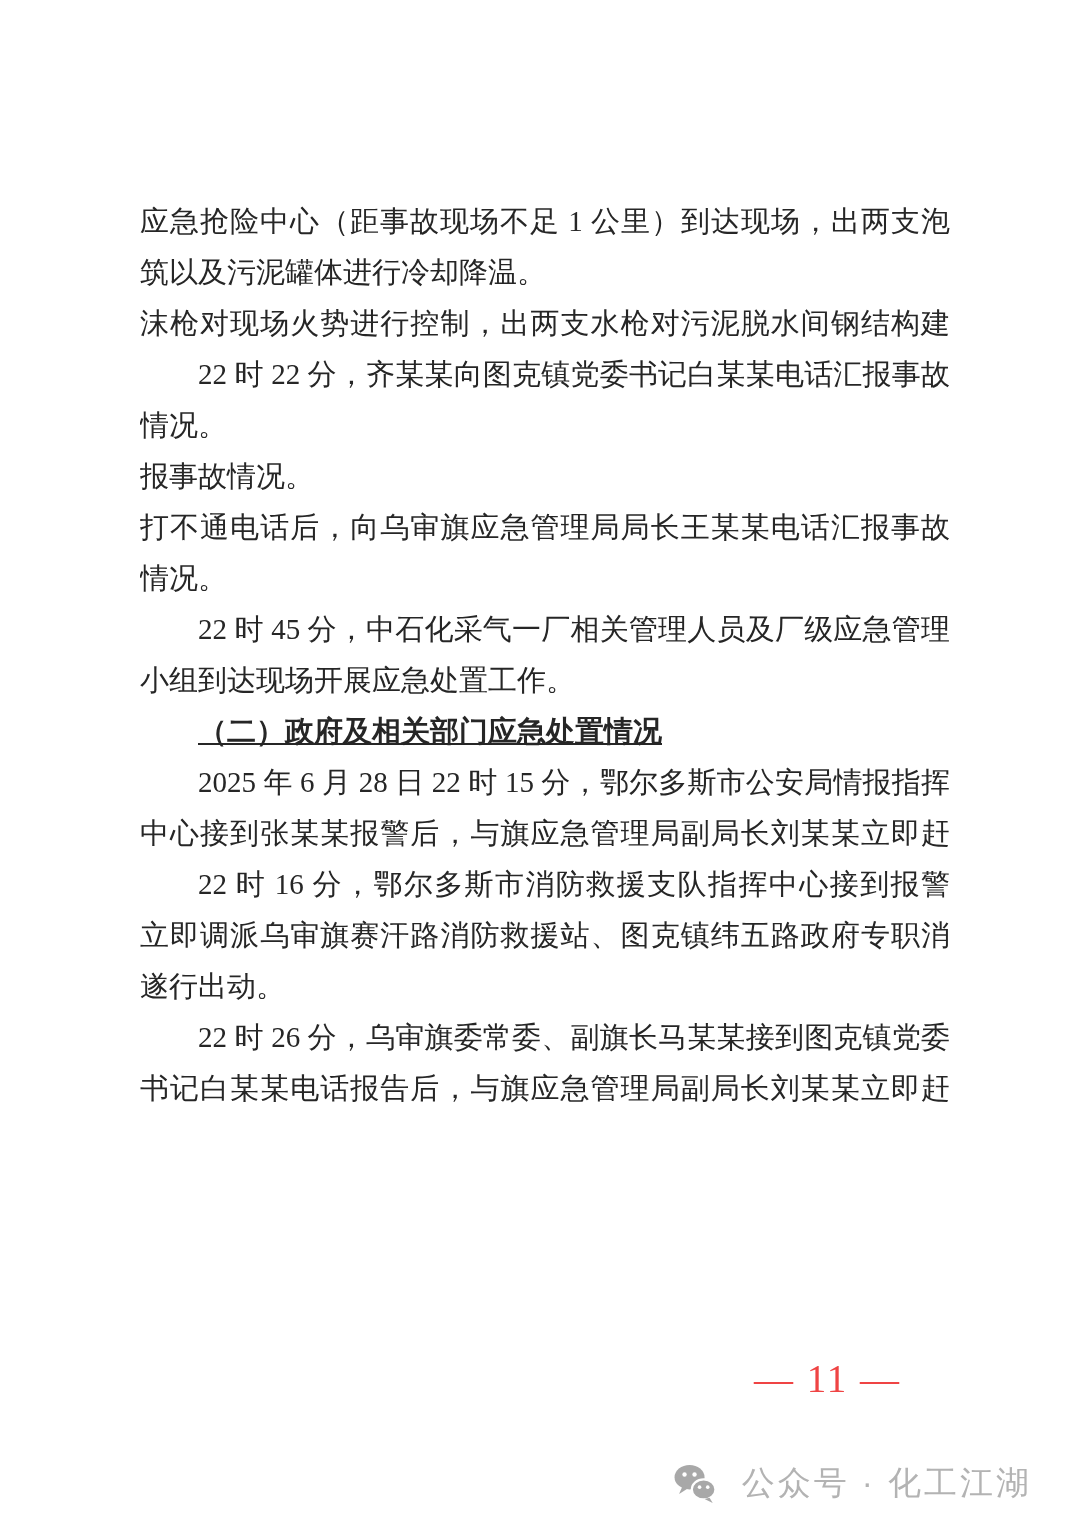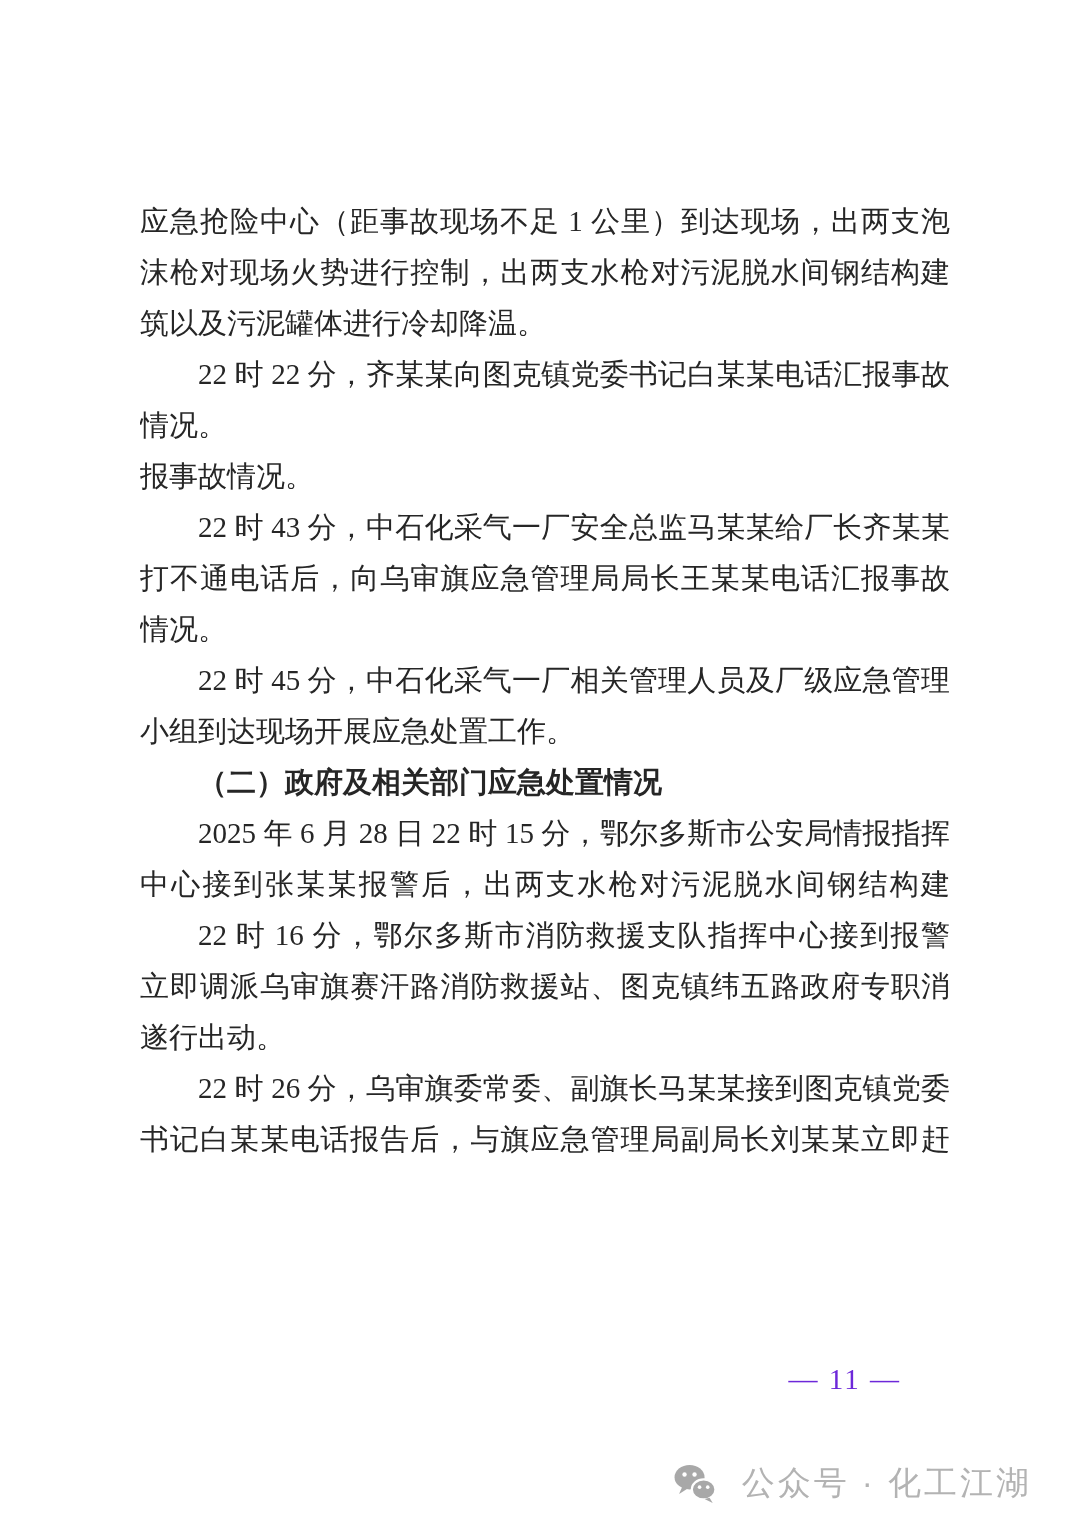--- a/index.html
+++ b/index.html
@@ -33,28 +33,29 @@
   .ln.j {
     text-align-last: justify;
   }
   .ln.ind {
     text-indent: 2em;
   }
   .ln.hd {
     font-weight: 700;
     text-align: left;
     text-align-last: left;
+    text-decoration: underline;
   }
   .page-num {
     position: absolute;
     top: 1362px;
     right: 163px;
-    font-size: 29px;
+    font-size: 39px;
     line-height: 34px;
-    color: #6d28d9;
+    color: #ef4444;
     letter-spacing: 2px;
     white-space: nowrap;
   }
   .watermark {
     position: absolute;
     top: 1461px;
     right: 32px;
     display: flex;
     align-items: center;
     gap: 25px;
@@ -72,51 +73,50 @@
 </style>
 </head>
 <body>
 
 <div class="page">
 
   <div class="content">
 
     <div class="para">
       <div class="ln j">应急抢险中心（距事故现场不足 1 公里）到达现场，出两支泡</div>
+      <div class="ln">筑以及污泥罐体进行冷却降温。</div>
       <div class="ln j">沫枪对现场火势进行控制，出两支水枪对污泥脱水间钢结构建</div>
-      <div class="ln">筑以及污泥罐体进行冷却降温。</div>
     </div>
 
     <div class="para">
       <div class="ln j ind">22 时 22 分，齐某某向图克镇党委书记白某某电话汇报事故</div>
       <div class="ln">情况。</div>
     </div>
 
     <div class="para">
       <div class="ln">报事故情况。</div>
     </div>
 
     <div class="para">
-      <div class="ln j ind">22 时 43 分，中石化采气一厂安全总监马某某给厂长齐某某</div>
       <div class="ln j">打不通电话后，向乌审旗应急管理局局长王某某电话汇报事故</div>
       <div class="ln">情况。</div>
     </div>
 
     <div class="para">
       <div class="ln j ind">22 时 45 分，中石化采气一厂相关管理人员及厂级应急管理</div>
       <div class="ln">小组到达现场开展应急处置工作。</div>
     </div>
 
     <div class="para">
       <div class="ln ind hd">（二）政府及相关部门应急处置情况</div>
     </div>
 
     <div class="para">
       <div class="ln j ind">2025 年 6 月 28 日 22 时 15 分，鄂尔多斯市公安局情报指挥</div>
-      <div class="ln j">中心接到张某某报警后，出两支水枪对污泥脱水间钢结构建</div>
+      <div class="ln j">中心接到张某某报警后，与旗应急管理局副局长刘某某立即赶</div>
     </div>
 
     <div class="para">
       <div class="ln j ind">22 时 16 分，鄂尔多斯市消防救援支队指挥中心接到报警后，</div>
       <div class="ln j">立即调派乌审旗赛汗路消防救援站、图克镇纬五路政府专职消</div>
       <div class="ln">遂行出动。</div>
     </div>
 
     <div class="para">
       <div class="ln j ind">22 时 26 分，乌审旗委常委、副旗长马某某接到图克镇党委</div>

